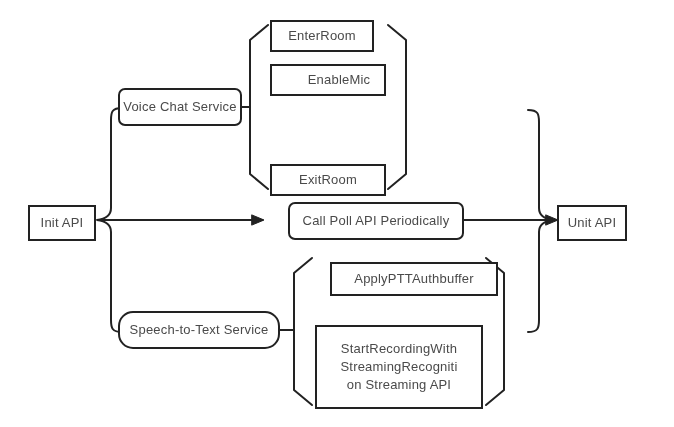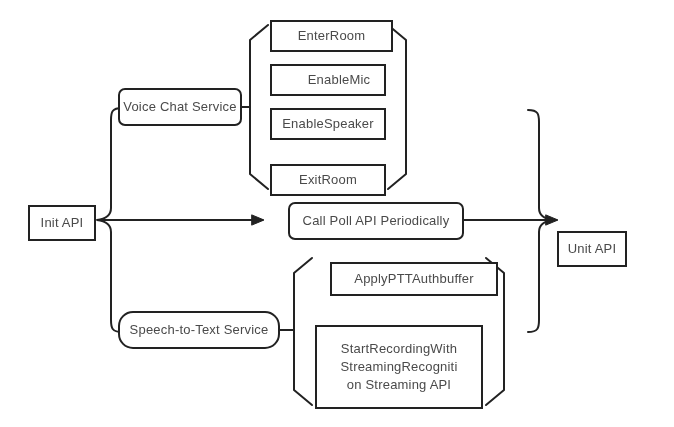--- a/index.html
+++ b/index.html
@@ -92,43 +92,40 @@
   </div>
 
   <div class="node rounded" style="left:118px; top:311px; width:162px; height:38px;border-radius:15px;">
     <span class="label">Speech-to-Text Service</span>
   </div>
 
   <div class="node rounded" style="left:264px; top:202px; width:176px; height:38px;margin-left:24px;">
     <span class="label">Call Poll API Periodically</span>
   </div>
 
-  <div class="node" style="left:270px; top:20px; width:123px; height:32px;">
+  <div class="node" style="left:270px; top:20px; width:104px; height:32px;">
     <span class="label">EnterRoom</span>
   </div>
 
   <div class="node" style="left:270px; top:64px; width:116px; height:32px;padding-left:22px;">
     <span class="label">EnableMic</span>
   </div>
 
-  <div class="node" style="left:270px; top:108px; width:116px; height:32px;">
-    <span class="label">EnableSpeaker</span>
-  </div>
 
   <div class="node" style="left:270px; top:164px; width:116px; height:32px;">
     <span class="label">ExitRoom</span>
   </div>
 
   <div class="node" style="left:330px; top:262px; width:168px; height:34px;">
     <span class="label">ApplyPTTAuthbuffer</span>
   </div>
 
   <div class="node" style="left:315px; top:325px; width:168px; height:84px;justify-content:flex-end;">
     <span class="label">StartRecordingWith
 StreamingRecogniti
 on Streaming API</span>
   </div>
 
-  <div class="node" style="left:557px; top:205px; width:70px; height:36px;margin-top:26px;">
+  <div class="node" style="left:557px; top:205px; width:70px; height:36px;">
     <span class="label">Unit API</span>
   </div>
 
 </div>
 
 </body></html>

